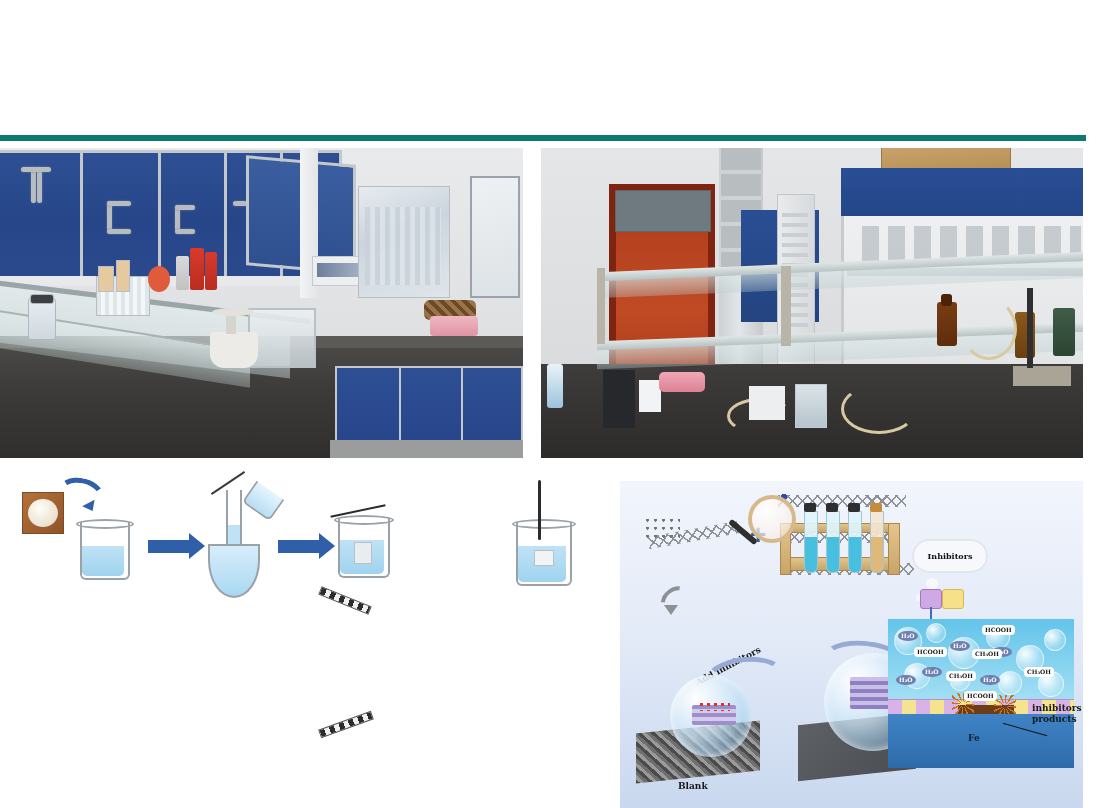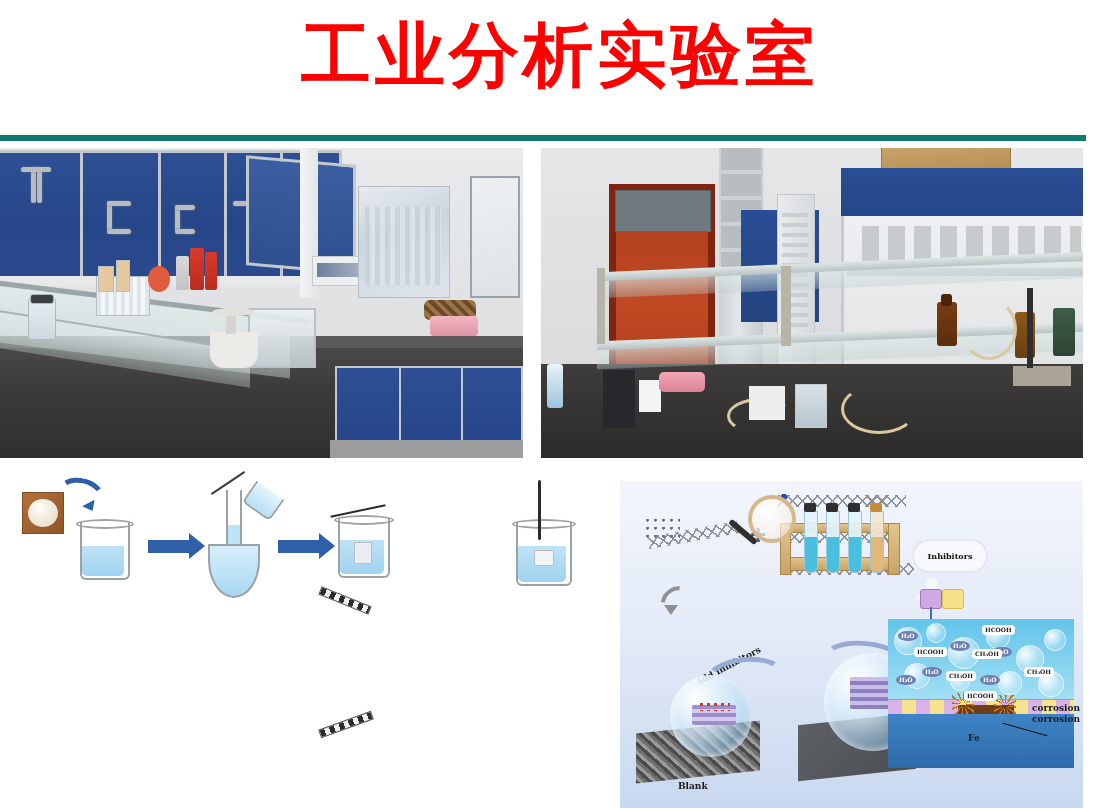--- a/index.html
+++ b/index.html
@@ -151,21 +151,20 @@
      #c8751a 300deg 310deg,transparent 310deg 330deg,#c8751a 330deg 340deg,transparent 340deg 360deg);}
   .greyarr-curve{position:absolute;border:4px solid #8e9093;border-color:#8e9093 transparent transparent transparent;border-radius:50%;}
   .bluearr-curve{position:absolute;border:5px solid #97aad4;border-color:#97aad4 transparent transparent transparent;border-radius:50%;}
   .anno-arrow{position:absolute;width:52px;height:1px;background:#111;}
 </style>
 </head>
 <body>
 
 <div class="slide">
 
-  <div class="title">工业分析实验室</div>
   <div class="divider"></div>
 
   <div class="photo photo-left">
     <div class="lp-wall"></div>
 
     <div class="lp-cab">
       <div class="lp-cabdoor" style="left:0;width:86px;"></div>
       <div class="lp-cabdoor" style="left:86px;width:78px;"></div>
       <div class="lp-cabdoor" style="left:164px;width:66px;"></div>
       <div class="lp-cabdoor" style="left:230px;width:56px;"></div>
@@ -380,16 +379,16 @@
 
     <div class="fe-bar"></div>
     <div class="rust" style="left:338px;top:224px;width:56px;height:14px;"></div>
     <div class="burst" style="left:332px;top:212px;"></div>
     <div class="burst" style="left:374px;top:214px;"></div>
     <div class="tag tag-w" style="left:344px;top:210px;">HCOOH</div>
     <div class="fe-body"></div>
     <div class="fr-label" style="left:348px;top:252px;color:#10243c;">Fe</div>
 
     <div class="anno-arrow" style="left:382px;top:248px;width:46px;transform:rotate(16deg);"></div>
-    <div class="fr-label" style="left:412px;top:222px;width:48px;line-height:1.25;">corrosion corrosion</div>
+    <div class="fr-label" style="left:412px;top:222px;width:48px;line-height:1.25;">inhibitors products</div>
   </div>
 
 </div>
 
 </body></html>

